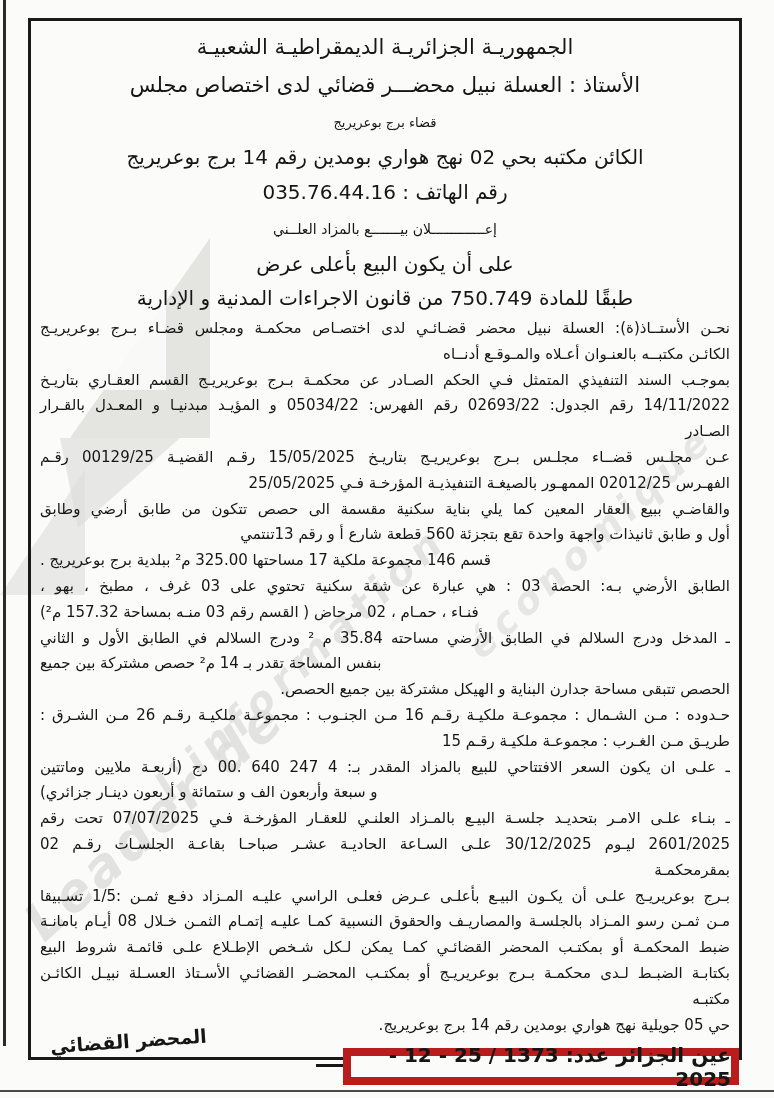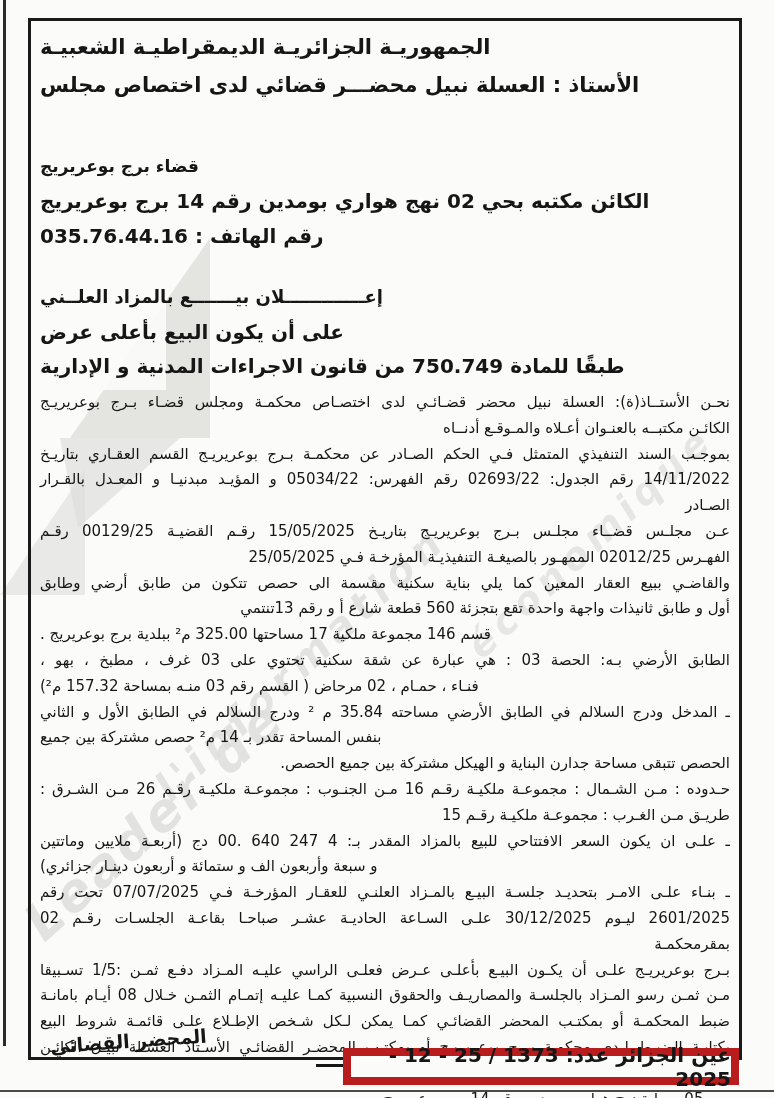--- a/index.html
+++ b/index.html
@@ -28,31 +28,31 @@
   .wm-t2 { left:110px; top:640px; font-size:40px; transform:rotate(-43deg); letter-spacing:7px; opacity:.8; }
   .wm-t3 { left:430px; top:520px; font-size:38px; transform:rotate(-43deg); letter-spacing:6px; opacity:.7; }
 
   
   .docbox {
     position:absolute; left:28px; top:18px; width:714px; height:1042px;
     border:3px solid #1a1a1a; box-sizing:border-box;
   }
   .content { padding:8px 9px 0 9px; direction:rtl; }
 
-  .hline { text-align:left; font-weight:bold; }
+  .hline { text-align:center; font-weight:normal; }
   .h1 { font-size:21px; line-height:36px; }
   .h2 { font-size:21px; line-height:40px; }
-  .h3 { font-size:17px; line-height:35px;margin-top:44px; }
+  .h3 { font-size:13px; line-height:35px; }
   .h4 { font-size:20px; line-height:35px; }
   .h5 { font-size:20px; line-height:35px; }
-  .title { font-size:18px; line-height:38px;margin-top:24px; }
+  .title { font-size:14px; line-height:38px; }
   .sub1 { font-size:20px; line-height:32px; }
   .sub2 { font-size:20px; line-height:36px; }
 
-  .body-text { margin-top:6px; }
+  .body-text { margin-top:0; }
   .bl { font-size:15px; line-height:25.8px; white-space:nowrap; }
   .bl.full { text-align:justify; text-align-last:justify; white-space:normal; }
   .bl.right { text-align:right; }
   .bl.center { text-align:left; }
 
   .signature {
     position:absolute; left:50px; top:1030px; font-weight:bold; font-size:19px;
     transform:rotate(-4deg); direction:rtl;
   }
   .issue-box {

